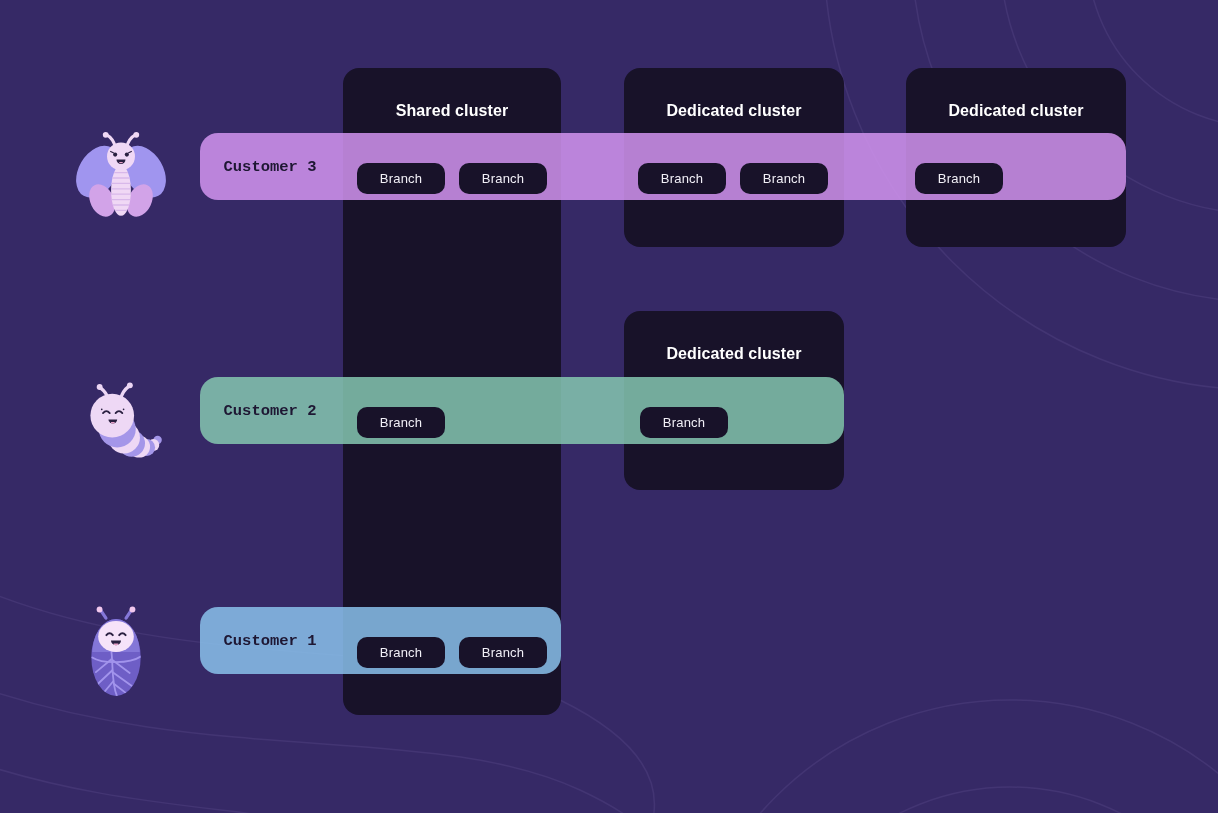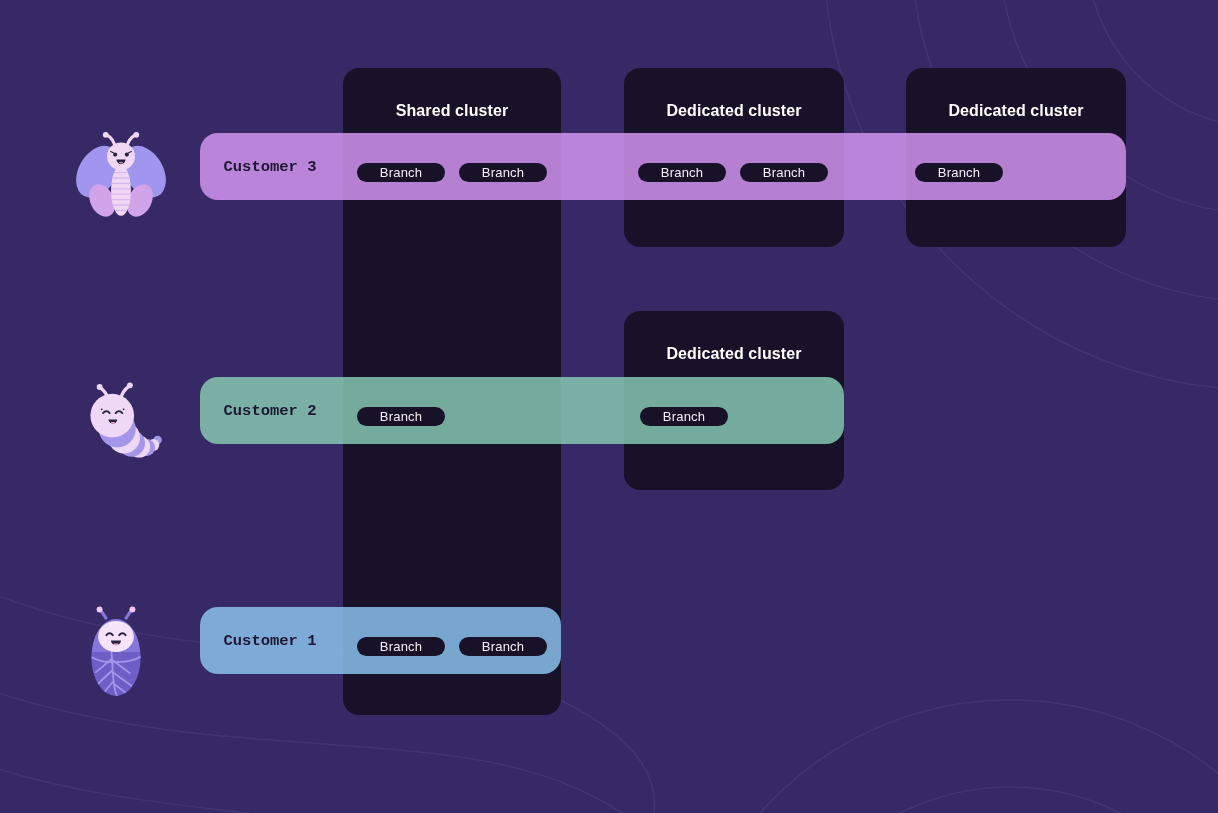--- a/index.html
+++ b/index.html
@@ -52,21 +52,21 @@
     display: flex;
     align-items: center;
     justify-content: center;
     font-size: 15.5px;
     font-weight: 700;
     color: #1e1733;
   }
   .pill {
     position: absolute;
     width: 88px;
-    height: 19px;
+    height: 31px;
     background: #181229;
     border-radius: 10px;
     display: flex;
     align-items: center;
     justify-content: center;
     font-size: 13px;
     font-weight: 500;
     color: #f2f0f7;
     letter-spacing: 0.2px;
   }

